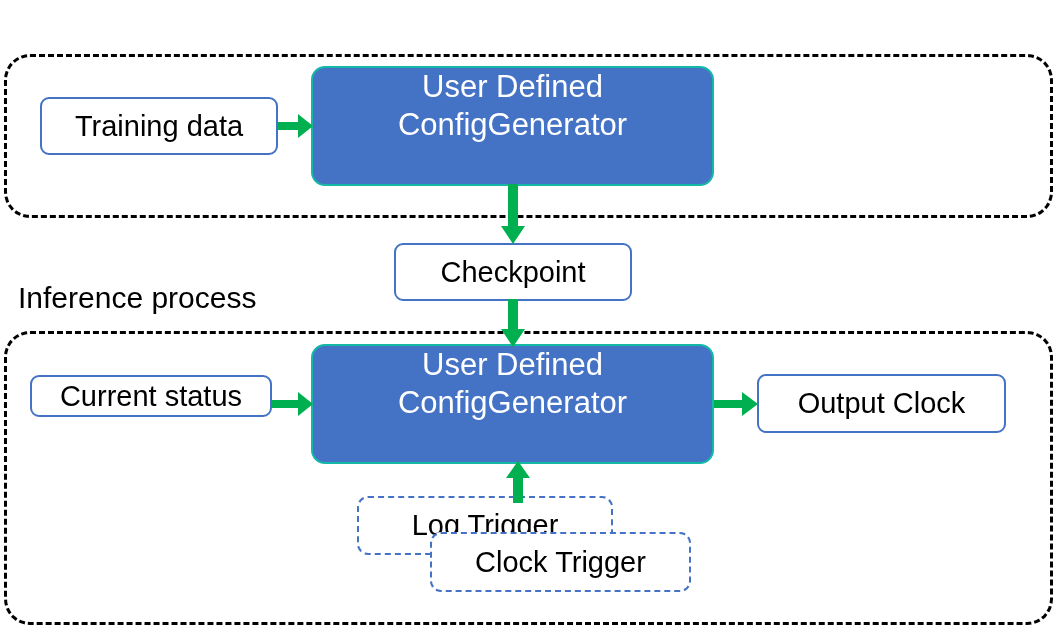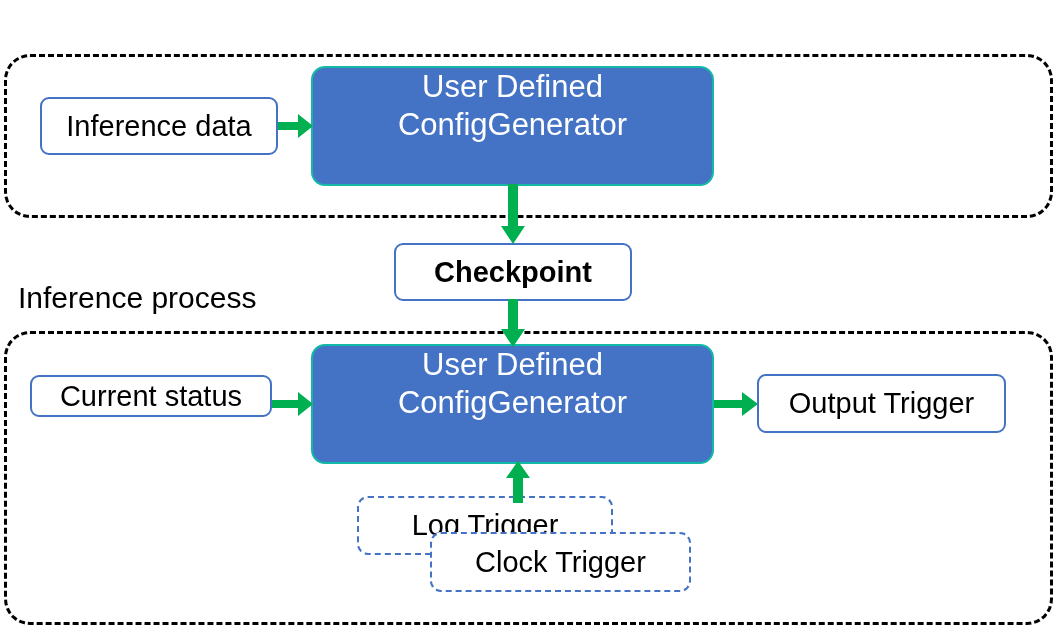--- a/index.html
+++ b/index.html
@@ -51,21 +51,21 @@
     display: flex;
     align-items: center;
     justify-content: center;
     color: #000000;
     font-size: 29px;
     line-height: 33px;
     text-align: center;
     white-space: nowrap;
   }
   #box-training-data  { left: 40px;  top: 97px;  width: 238px; height: 58px; }
-  #box-checkpoint     { left: 394px; top: 243px; width: 238px; height: 58px; font-weight: bold; }
+  #box-checkpoint     { left: 394px; top: 243px; width: 238px; height: 58px; }
   #box-current-status { left: 30px;  top: 375px; width: 242px; height: 42px; }
   #box-output-config  { left: 757px; top: 374px; width: 249px; height: 59px; }
 
   
   .trigger-box {
     position: absolute;
     box-sizing: border-box;
     background: #ffffff;
     border: 2px dashed #4472C4;
     border-radius: 11px;
@@ -113,21 +113,21 @@
 
 <div id="canvas">
 
 
   <div class="group-caption" id="caption-inference">Inference process</div>
 
   <div class="group-box" id="group-training"></div>
 
   <div class="group-box" id="group-inference"></div>
 
-  <div class="plain-box" id="box-training-data">Inference data</div>
+  <div class="plain-box" id="box-training-data">Training data</div>
 
   <div class="process-box" id="box-generator-training">
     <span>User Defined</span>
     <span>ConfigGenerator</span>
   </div>
 
   <div class="arrow" id="arrow-training-data-to-generator" style="left:278px; top:113px; width:36px; height:26px;">
     <svg width="36" height="26" viewBox="0 0 36 26">
       <path d="M0,9 L20,9 L20,1 L35,13 L20,25 L20,17 L0,17 Z" fill="#00B050"></path>
     </svg>
@@ -153,21 +153,21 @@
     <span>User Defined</span>
     <span>ConfigGenerator</span>
   </div>
 
   <div class="arrow" id="arrow-current-status-to-generator" style="left:272px; top:391px; width:42px; height:26px;">
     <svg width="42" height="26" viewBox="0 0 42 26">
       <path d="M0,9 L26,9 L26,1 L41,13 L26,25 L26,17 L0,17 Z" fill="#00B050"></path>
     </svg>
   </div>
 
-  <div class="plain-box" id="box-output-config">Output Trigger</div>
+  <div class="plain-box" id="box-output-config">Output Clock</div>
 
   <div class="arrow" id="arrow-generator-to-output-config" style="left:714px; top:391px; width:45px; height:26px;">
     <svg width="45" height="26" viewBox="0 0 45 26">
       <path d="M0,9 L28,9 L28,1 L44,13 L28,25 L28,17 L0,17 Z" fill="#00B050"></path>
     </svg>
   </div>
 
   <div class="arrow" id="arrow-triggers-to-generator" style="left:505px; top:461px; width:26px; height:42px;">
     <svg width="26" height="42" viewBox="0 0 26 42">
       <path d="M13,0 L25,17 L18,17 L18,42 L8,42 L8,17 L1,17 Z" fill="#00B050"></path>

